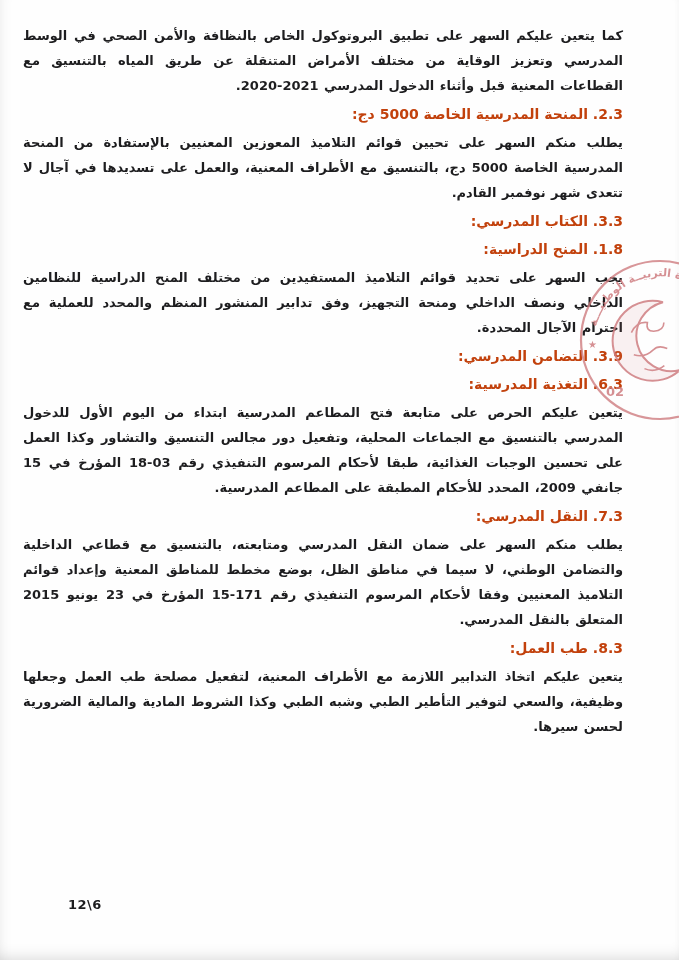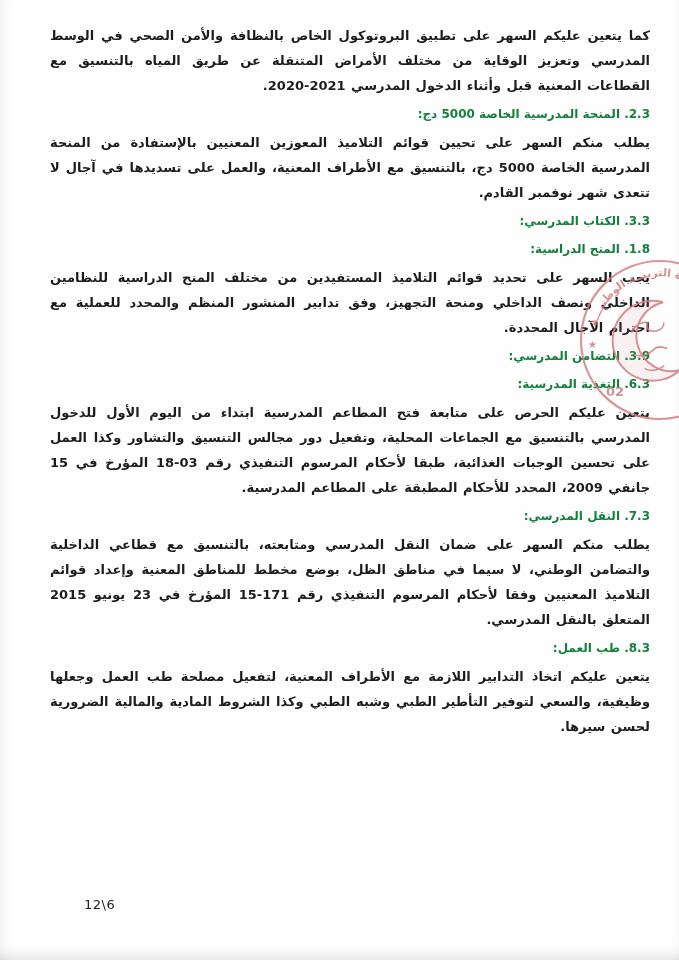--- a/index.html
+++ b/index.html
@@ -14,47 +14,47 @@
     width:679px;height:960px;
     background:#fefefe;
     overflow:hidden;
     box-shadow:
       inset 0 -12px 16px -11px rgba(0,0,0,0.16),
       inset 12px 0 14px -12px rgba(0,0,0,0.07),
       inset -4px 0 8px -6px rgba(0,0,0,0.05);
   }
   .content{
     position:absolute;
-    top:23px; right:29px;
+    top:23px; right:56px;
     width:600px;
     direction:rtl;
     color:#1d1d1f;
   }
   p.body{
     font-size:13px;
     font-weight:bold;
     line-height:25px;
     text-align:justify;
     margin:0 0 4px 0;
     word-spacing:1px;
   }
   h2.sec{
-    font-size:12px;
+    font-size:14px;
     font-weight:bold;
-    color:#15803d;
+    color:#c2410c;
     line-height:25px;
     margin:3px 0 3px 0;
     text-align:right;
   }
   .page-number{
     position:absolute;
-    left:84px; bottom:48px;
+    left:68px; bottom:48px;
     direction:ltr;
     font-size:13px;
-    font-weight:normal;
+    font-weight:bold;
     color:#1d1d1f;
     letter-spacing:0.5px;
   }
   .stamp{
     position:absolute;
     top:256px; left:576px;
     width:170px; height:170px;
     opacity:0.85;
     pointer-events:none;
   }

